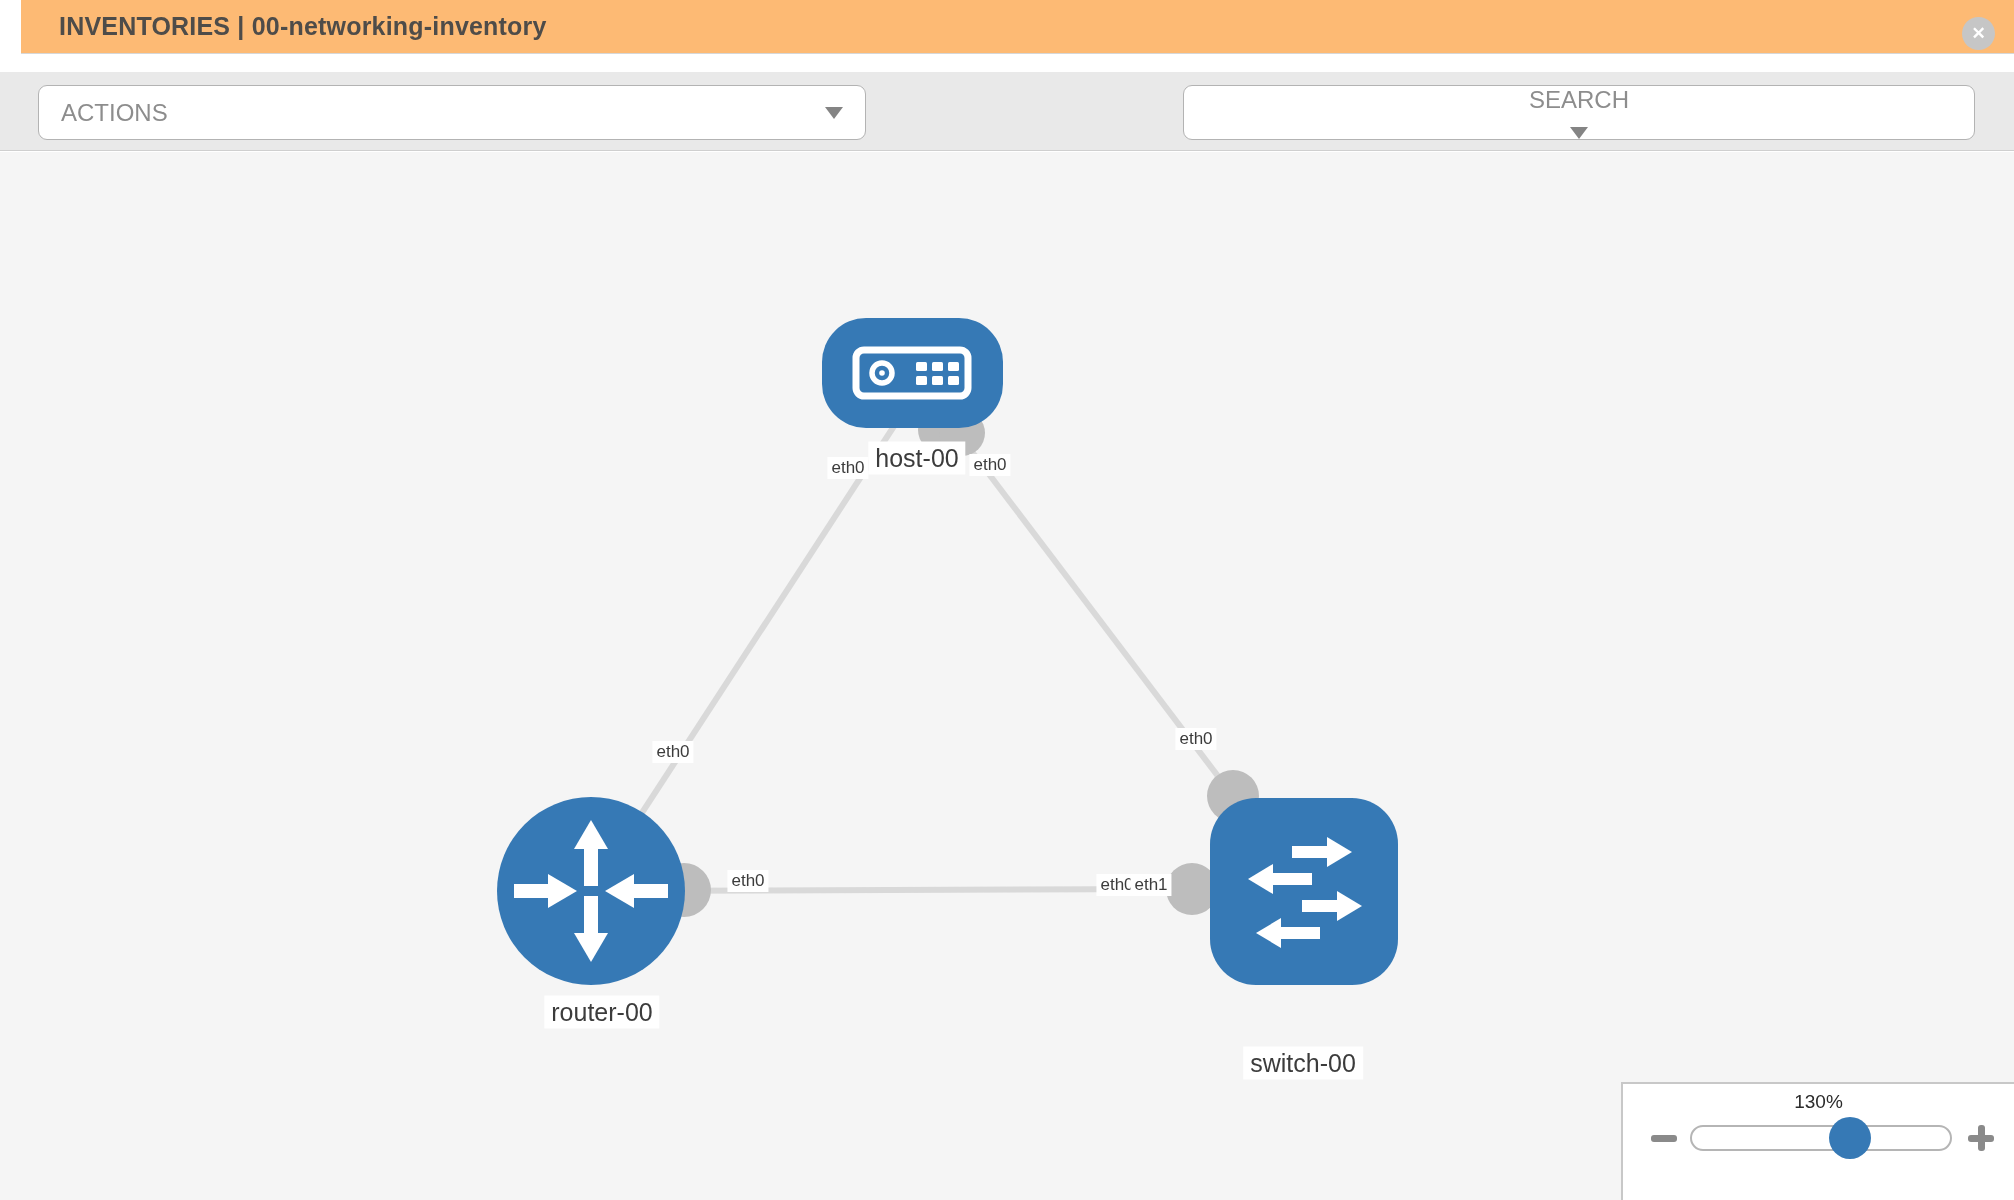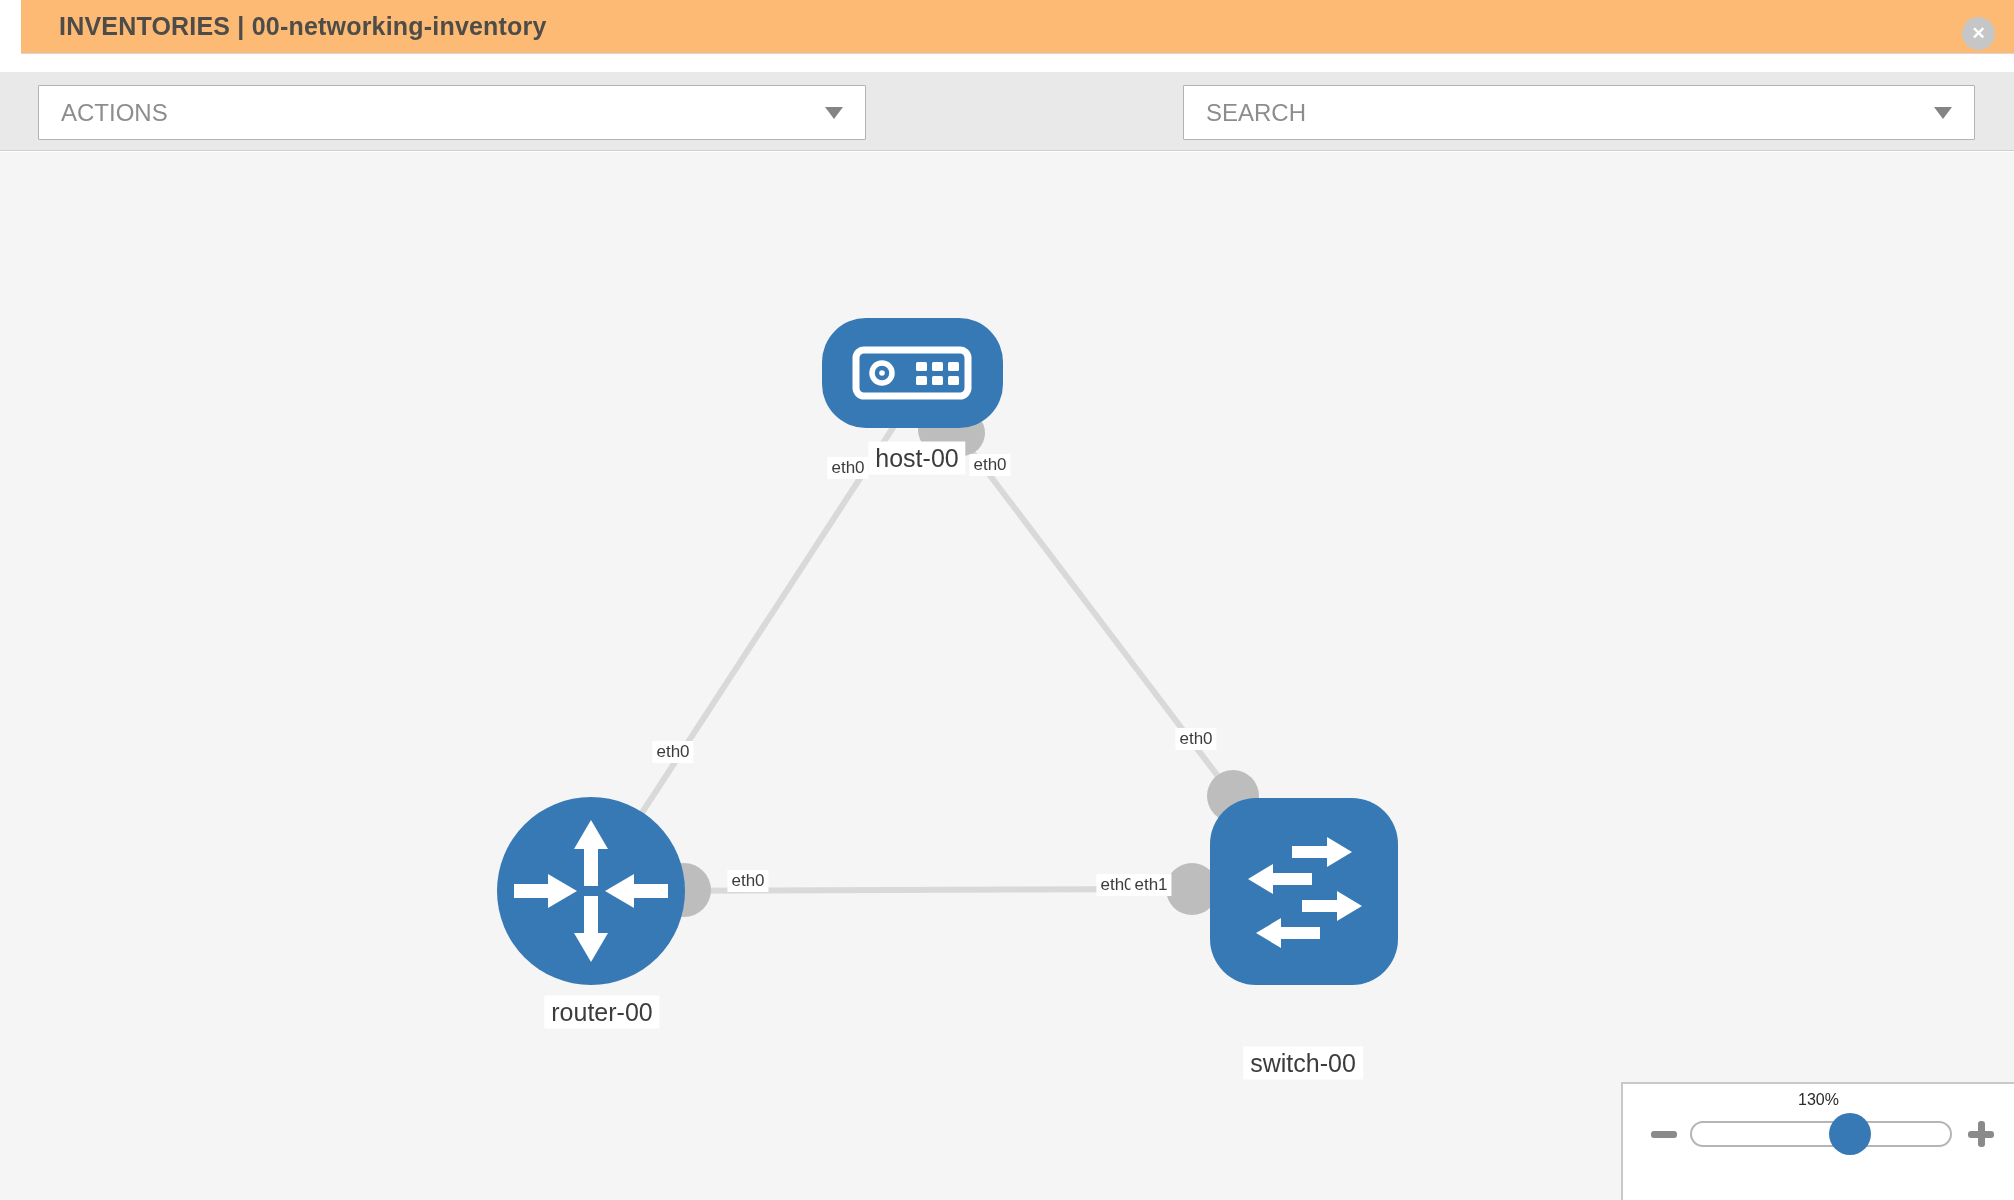--- a/index.html
+++ b/index.html
@@ -11,44 +11,44 @@
           border-bottom:1px solid #d7d7d7;display:flex;align-items:center;box-sizing:border-box;margin-left:21px;}
   .page-title{margin-left:38px;font-size:25px;font-weight:700;color:#4e4c49;letter-spacing:.2px;}
   .close-btn{position:absolute;top:17px;right:40px;width:33px;height:33px;border-radius:50%;
              background:#c6c6c6;color:#fff;display:flex;align-items:center;justify-content:center;
              font-size:17px;font-weight:700;cursor:pointer;}
 
   
   .toolbar{position:absolute;top:72px;left:0;width:100%;height:79px;background:#e9e9e9;
            border-bottom:1px solid #cfcfcf;box-sizing:border-box;}
   .select-box{position:absolute;top:13px;height:55px;background:#fff;border:1px solid #b3b3b3;
-              border-radius:1px;display:flex;align-items:center;justify-content:space-between;
+              border-radius:9px;display:flex;align-items:center;justify-content:space-between;
               box-sizing:border-box;padding:0 22px;color:#8d8d8d;font-size:24px;cursor:pointer;}
   .select-actions{left:38px;width:828px;}
-  .select-search{left:1183px;width:792px;}
+  .select-search{left:1183px;width:792px;flex-direction:column;}
   .chevron{width:0;height:0;border-left:9px solid transparent;border-right:9px solid transparent;
            border-top:12px solid #848484;}
   .tool-icon{position:absolute;top:95px;width:38px;height:38px;cursor:pointer;}
   .wrench{left:1046px;}
   .key{left:1114px;}
 
   
   .canvas{position:absolute;top:152px;left:0;width:2014px;height:1048px;background:#f5f5f5;padding-left:41px;}
   .topology-svg{position:absolute;top:0;left:0;}
 
   
   .graph-label{position:absolute;transform:translate(-50%,-50%);background:#ffffff;
                color:#3c3c3c;white-space:nowrap;}
   .node-label{font-size:25px;padding:2px 7px;}
   .port-label{font-size:17px;padding:1px 4px;}
 
   
   .zoom-panel{position:absolute;left:1621px;top:1082px;width:393px;height:118px;background:#fff;
               border-top:2px solid #c8c8c8;border-left:2px solid #c8c8c8;box-sizing:border-box;}
-  .zoom-level{margin-top:7px;text-align:center;font-size:16px;color:#2b2b2b;}
+  .zoom-level{margin-top:7px;text-align:center;font-size:19px;color:#2b2b2b;}
   .zoom-row{display:flex;align-items:center;margin-top:12px;padding-left:28px;}
   .zoom-minus{width:26px;height:7px;background:#8a8a8a;border-radius:3px;cursor:pointer;flex:none;}
   .zoom-track{position:relative;width:262px;height:26px;margin-left:13px;background:#fff;
               border:2px solid #b5b5b5;border-radius:15px;box-sizing:border-box;cursor:pointer;flex:none;}
   .zoom-thumb{position:absolute;left:158px;top:50%;transform:translate(-50%,-50%);
               width:42px;height:42px;border-radius:50%;background:#3679b5;cursor:pointer;}
   .zoom-plus{position:relative;width:26px;height:26px;margin-left:16px;cursor:pointer;flex:none;}
   .zoom-plus::before{content:"";position:absolute;left:0;top:9.5px;width:26px;height:7px;
                      background:#8a8a8a;border-radius:3px;}
   .zoom-plus::after{content:"";position:absolute;left:9.5px;top:0;width:7px;height:26px;

